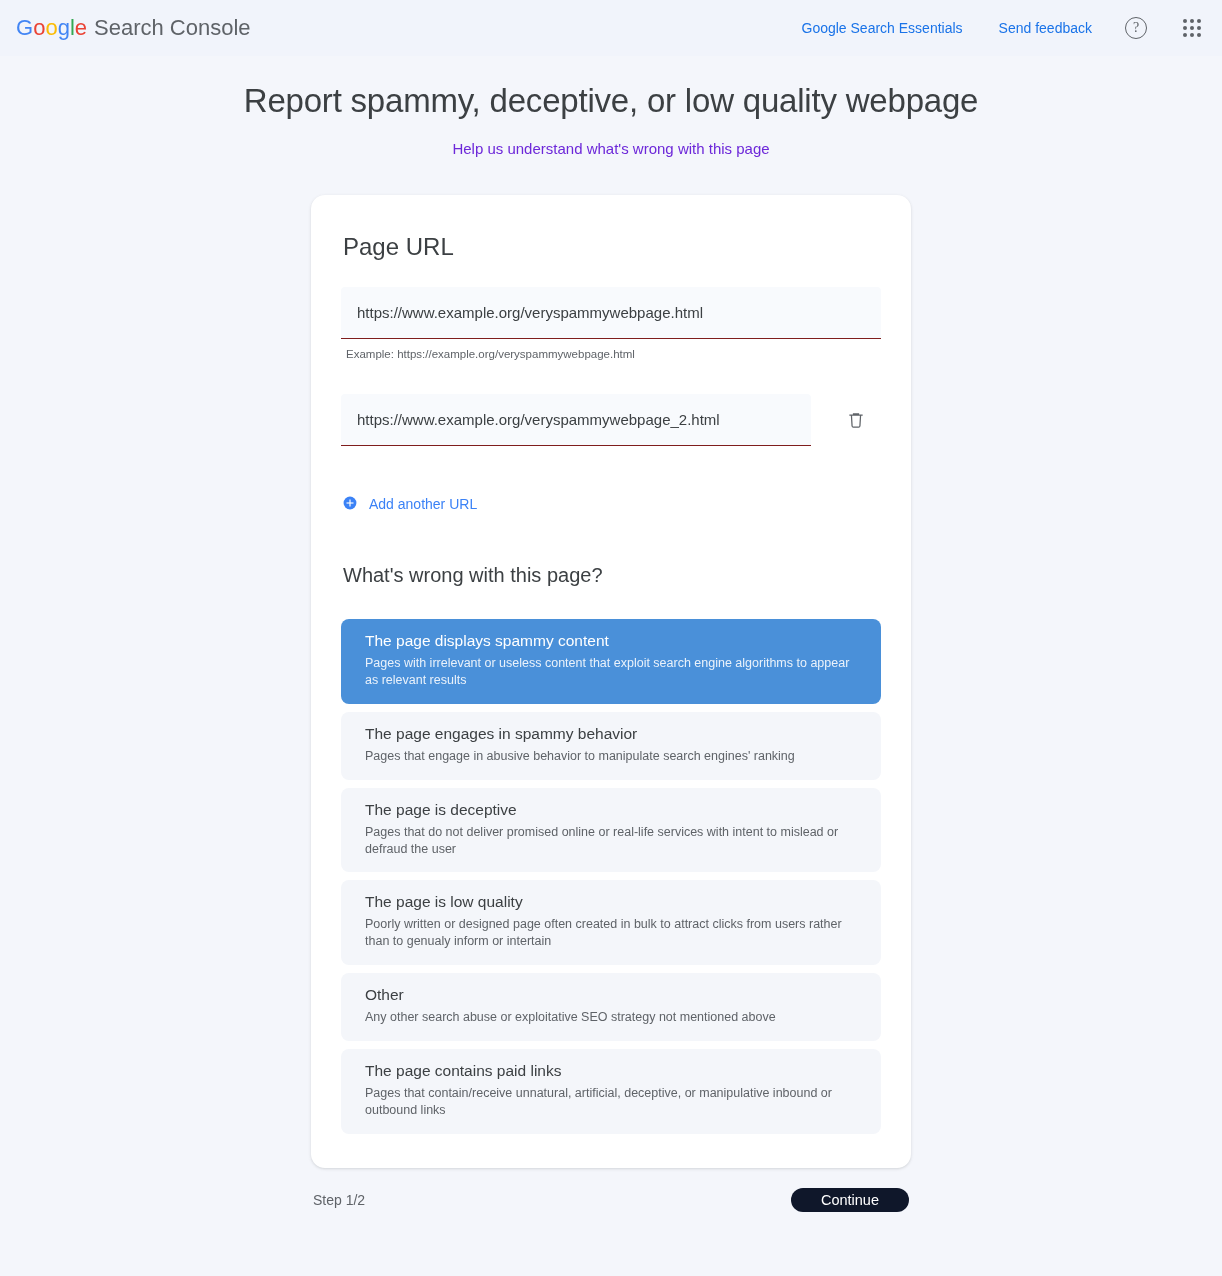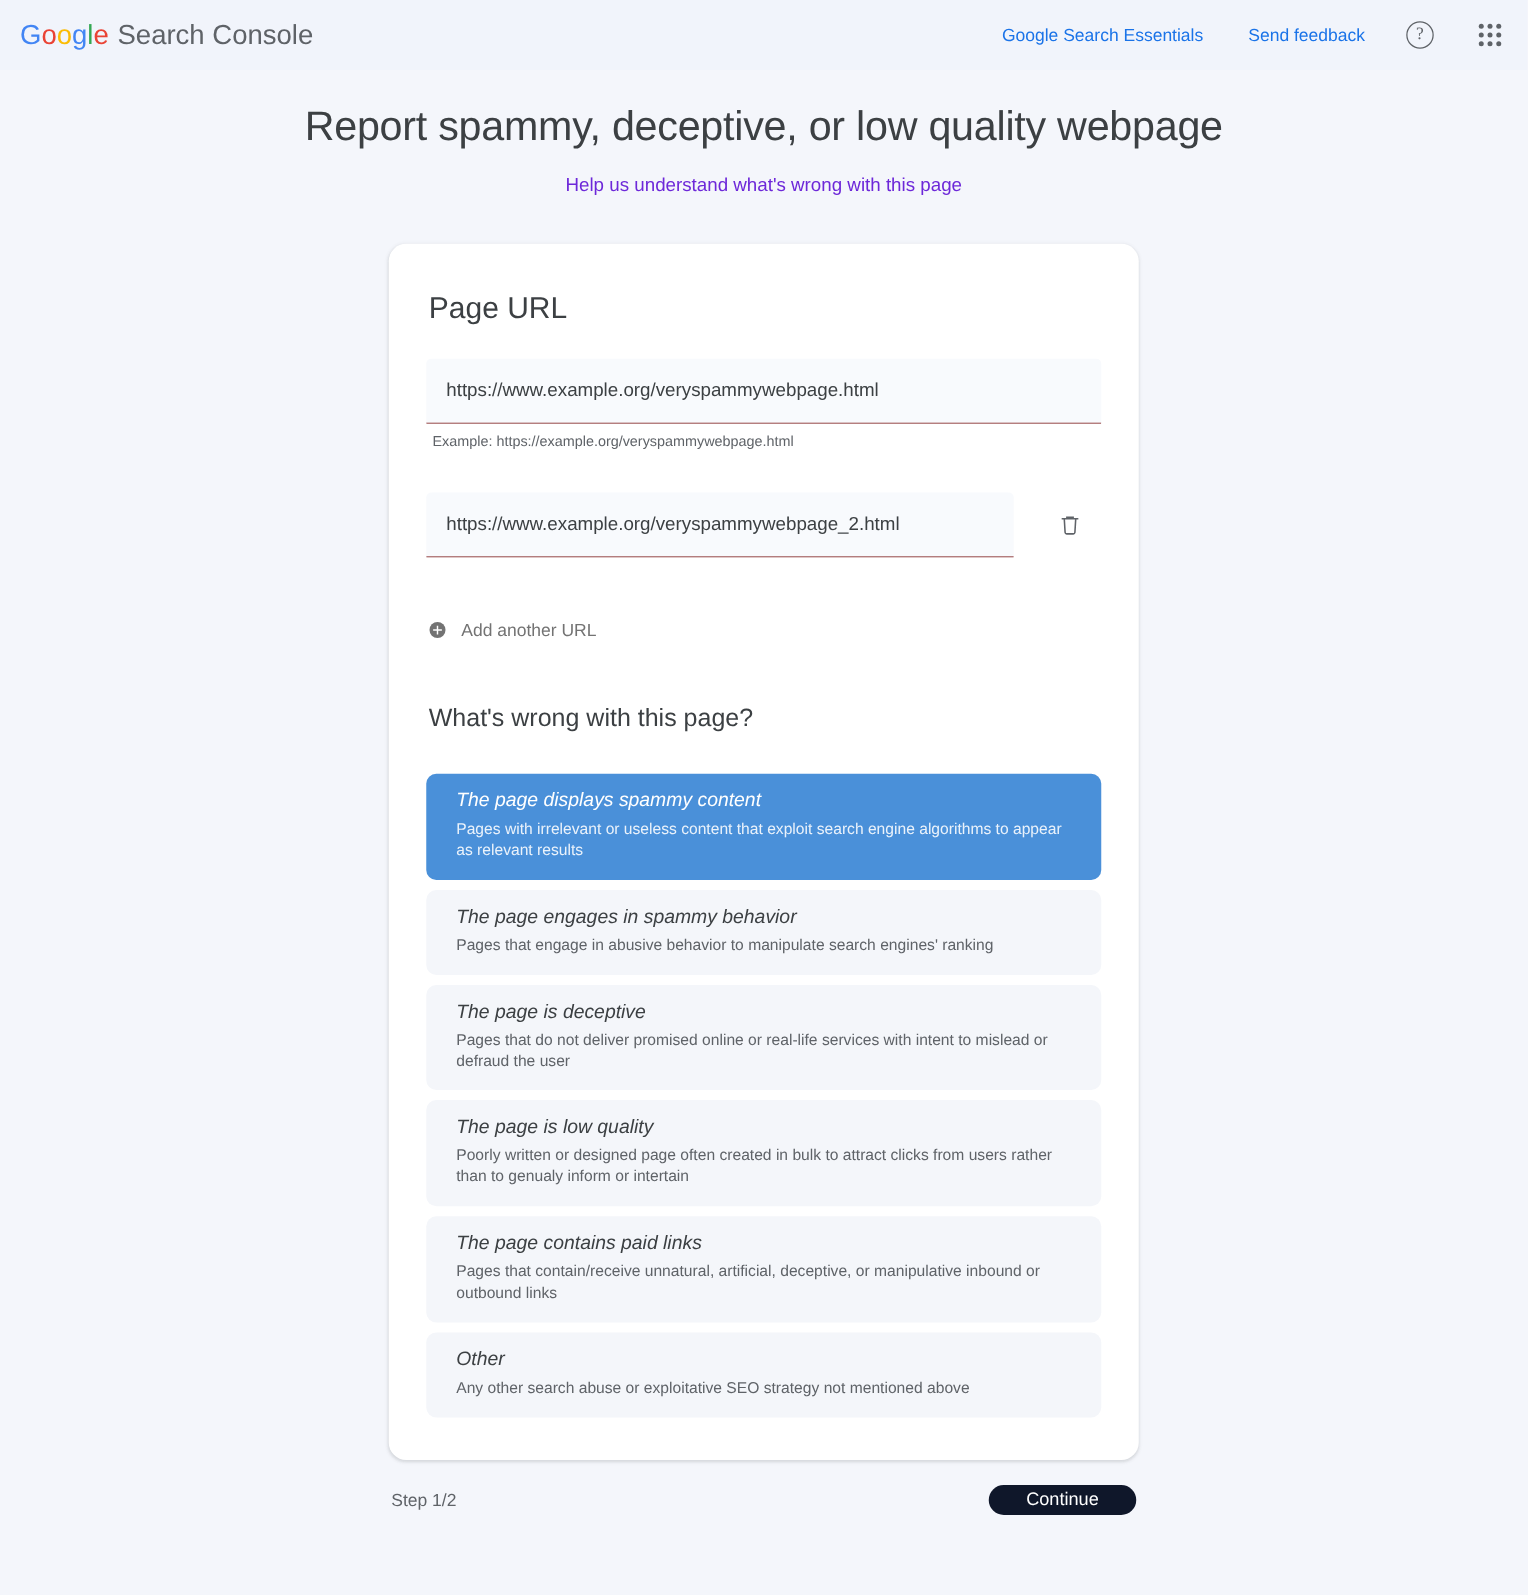--- a/index.html
+++ b/index.html
@@ -137,24 +137,24 @@
     width: 38px; height: 38px;
     margin-left: 26px;
     display: flex; align-items: center; justify-content: center;
     background: transparent;
     border: none;
     cursor: pointer;
     color: #5f6368;
   }
   .add-url {
     display: flex;
-    align-items: center;
+    align-items: flex-start;
     margin-top: 50px;
     margin-left: 2px;
-    color: #737373;
+    color: #3b82f6;
     font-size: 14px;
     font-weight: 500;
     cursor: pointer;
     width: fit-content;
   }
   .add-url .plus-icon {
     width: 14px; height: 14px;
     margin-right: 12px;
     display: inline-flex;
     align-items: center;
@@ -172,21 +172,20 @@
   .option {
     background: #f4f6fa;
     border-radius: 8px;
     padding: 13px 24px 15px 24px;
     cursor: pointer;
   }
   .option .opt-title {
     font-size: 15.5px;
     color: #3c4043;
     margin-bottom: 5px;
-    font-style: italic;
   }
   .option .opt-desc {
     font-size: 12.5px;
     color: #5f6368;
     line-height: 1.35;
   }
   .option.selected {
     background: #4a90d9;
   }
   .option.selected .opt-title { color: #ffffff; }
@@ -301,27 +300,27 @@
       <div class="opt-title">The page is deceptive</div>
       <div class="opt-desc">Pages that do not deliver promised online or real-life services with intent to mislead or defraud the user</div>
     </div>
 
     <div class="option">
       <div class="opt-title">The page is low quality</div>
       <div class="opt-desc">Poorly written or designed page often created in bulk to attract clicks from users rather than to genualy inform or intertain</div>
     </div>
 
     <div class="option">
+      <div class="opt-title">Other</div>
+      <div class="opt-desc">Any other search abuse or exploitative SEO strategy not mentioned above</div>
+    </div>
+
+    <div class="option">
       <div class="opt-title">The page contains paid links</div>
       <div class="opt-desc">Pages that contain/receive unnatural, artificial, deceptive, or manipulative inbound or outbound links</div>
-    </div>
-
-    <div class="option">
-      <div class="opt-title">Other</div>
-      <div class="opt-desc">Any other search abuse or exploitative SEO strategy not mentioned above</div>
     </div>
 
   </div>
 </div>
 
 <div class="footer">
   <div class="step-label">Step 1/2</div>
   <button class="continue-btn">Continue</button>
 </div>
 

